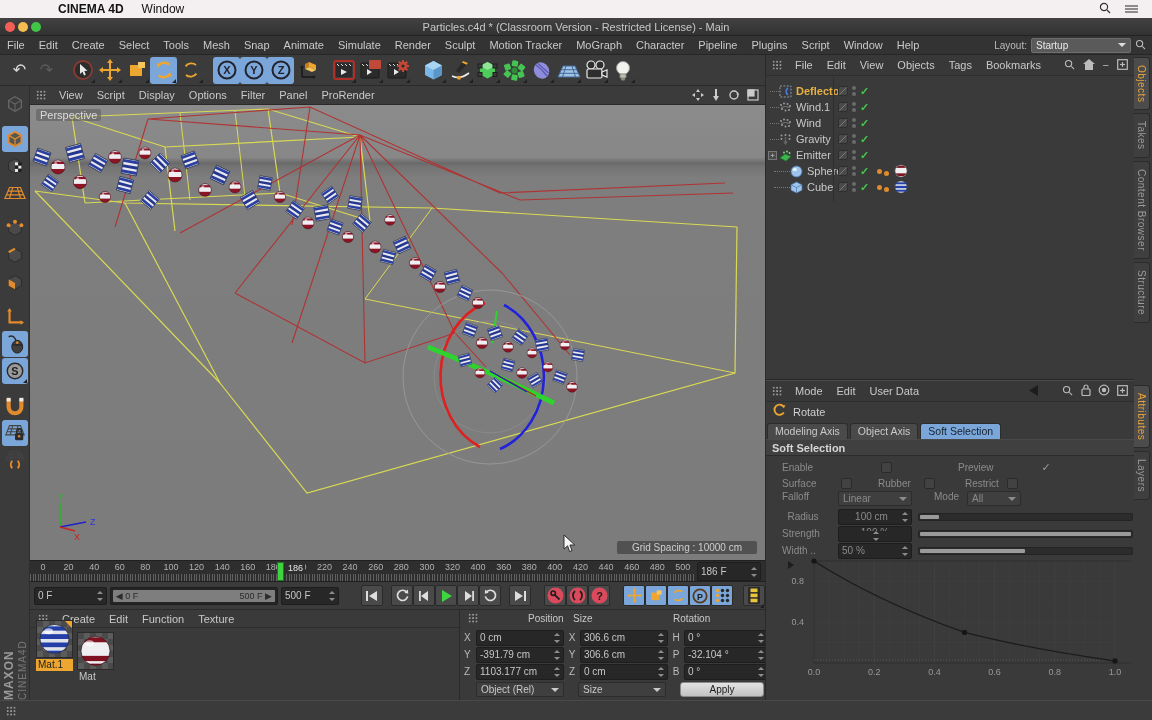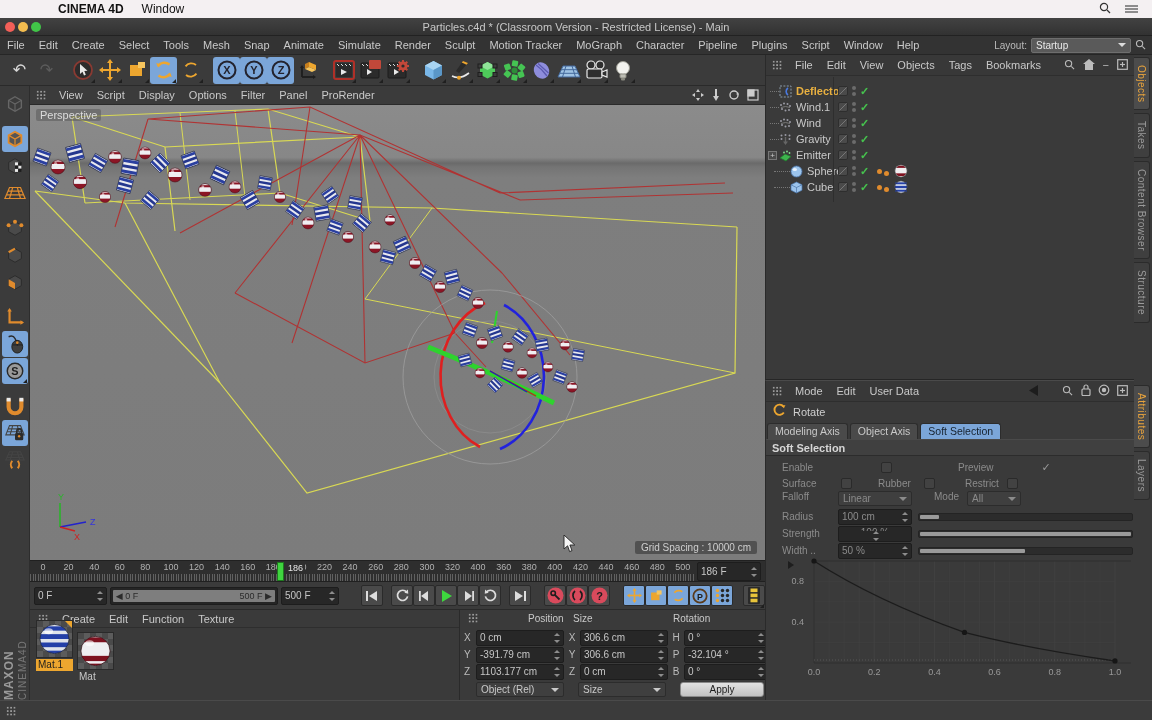--- a/index.html
+++ b/index.html
@@ -590,21 +590,21 @@
       <g>
         <line x1="30" y1="422" x2="30" y2="398" stroke="#2bb32b" stroke-width="1.6"></line>
         <line x1="30" y1="422" x2="56" y2="417" stroke="#2222cc" stroke-width="1.6"></line>
         <line x1="30" y1="422" x2="45" y2="426" stroke="#cc2222" stroke-width="1.4"></line>
         <text x="28" y="395" font-size="9" fill="#2bb32b">Y</text>
         <text x="60" y="420" font-size="9" fill="#3333dd">Z</text>
         <text x="44" y="435" font-size="9" fill="#cc2222">X</text>
       </g>
     </svg>
     <span style="position:absolute;left:6px;top:4px;font-size:11px;color:#dcdcdc;background:rgba(90,90,90,0.55);padding:0 4px;border-radius:2px;">Perspective</span>
-    <span style="position:absolute;right:8px;bottom:6px;font-size:10px;color:#cfcfcf;background:rgba(58,58,58,0.65);padding:1px 6px;border-radius:2px;">Grid Spacing : 10000 cm</span>
+    <span style="position:absolute;right:8px;bottom:6px;font-size:10px;color:#cfcfcf;background:rgba(58,58,58,0.65);padding:1px 15px;border-radius:2px;">Grid Spacing : 10000 cm</span>
     <svg width="14" height="18" viewBox="0 0 14 18" style="position:absolute;left:533px;top:430px;">
       <path d="M1,0 L1,14 L4.6,10.8 L6.6,16.6 L9,15.6 L6.9,10 L11.8,10 Z" fill="#f5f5f5" stroke="#222" stroke-width="0.9"></path>
     </svg>
   </div>
 
   <div class="abs" style="left:30px;top:560px;width:735px;height:22px;background:#2e2e2e;border-top:1px solid #202020;border-bottom:1px solid #202020;">
     <div style="display:flex;padding-left:0.2px;position:absolute;top:1px;left:0;">
 
     <span class="ticklbl">0</span>
         <span class="ticklbl">20</span>
@@ -1213,21 +1213,21 @@
         <div class="ddown" style="width:74px;margin-left:14px;">
           <span>Linear</span>
             <span class="car"></span>
           </div>
         <span class="dlabel" style="margin-left:22px;">Mode</span>
         <div class="ddown" style="width:54px;margin-left:8px;">
           <span>All</span>
             <span class="car"></span>
           </div>
       </div>
-      <div style="display:flex;align-items:center;height:17px;">
+      <div style="display:flex;align-items:center;height:17px;text-align:center;">
         <span class="dlabel" style="width:42px;margin-left:16px;">Radius</span>
         <div class="fld" style="width:74px;margin-left:14px;color:#8b8b8b;">
           <span class="val">100 cm</span>
             <span class="stp"></span>
           </div>
         <div class="track" style="width:215px;margin-left:6px;">
             <div class="fill" style="width: calc(10% - 2px);"></div>
           </div>
       </div>
       <div style="display:flex;align-items:center;height:17px;">

